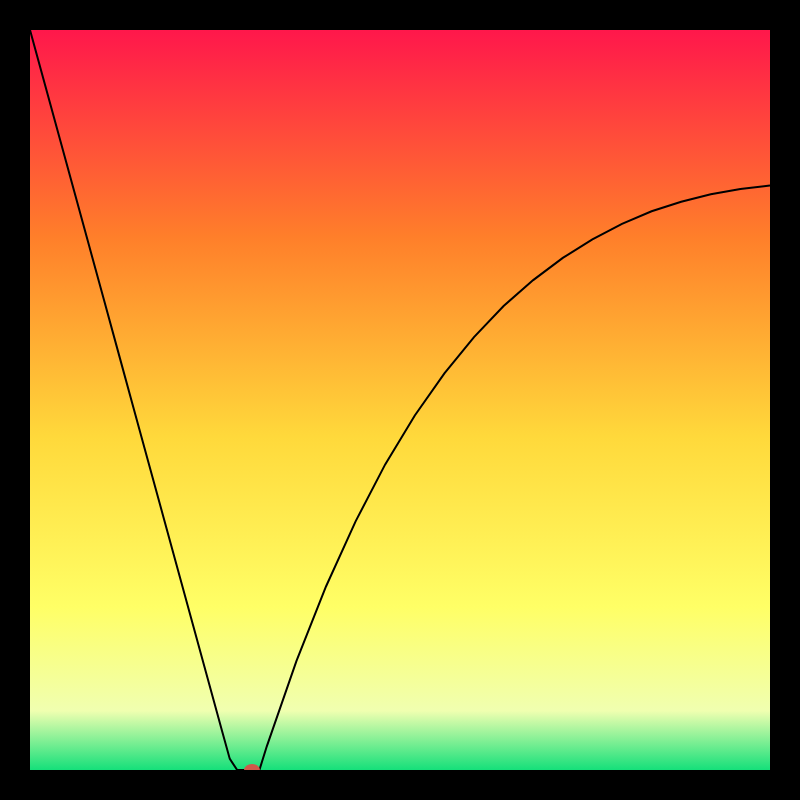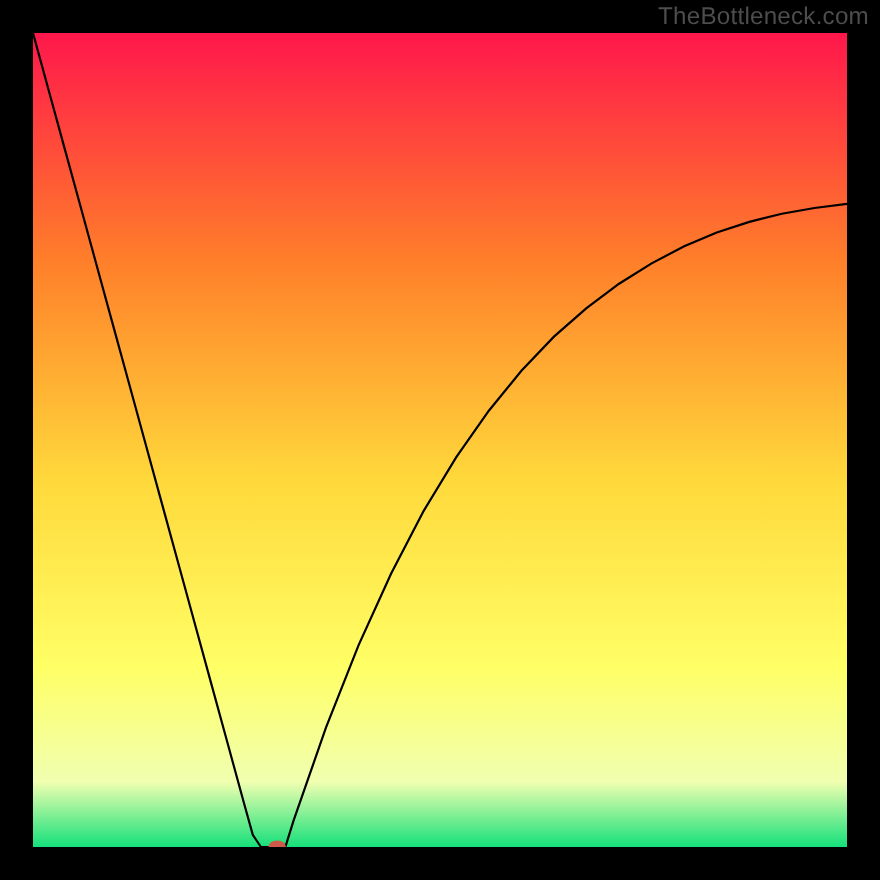--- a/index.html
+++ b/index.html
@@ -38,21 +38,20 @@
     display: block;
     width: 740px;
     height: 740px;
   }
 </style>
 </head>
 <body>
 
 <div class="frame">
 
-  <div class="watermark">TheBottleneck.com</div>
 
   <div class="plot-area">
     <svg id="chart-svg" viewBox="0 0 740 740" preserveAspectRatio="none">
       <defs>
         <linearGradient id="bg-grad" x1="0" y1="0" x2="0" y2="1">
           <stop id="g0" offset="0%" stop-color="#ff174b"></stop>
           <stop id="g1" offset="28%" stop-color="#ff7f2a"></stop>
           <stop id="g2" offset="55%" stop-color="#ffd93b"></stop>
           <stop id="g3" offset="78%" stop-color="#ffff66"></stop>
           <stop id="g4" offset="92%" stop-color="#f0ffb0"></stop>

